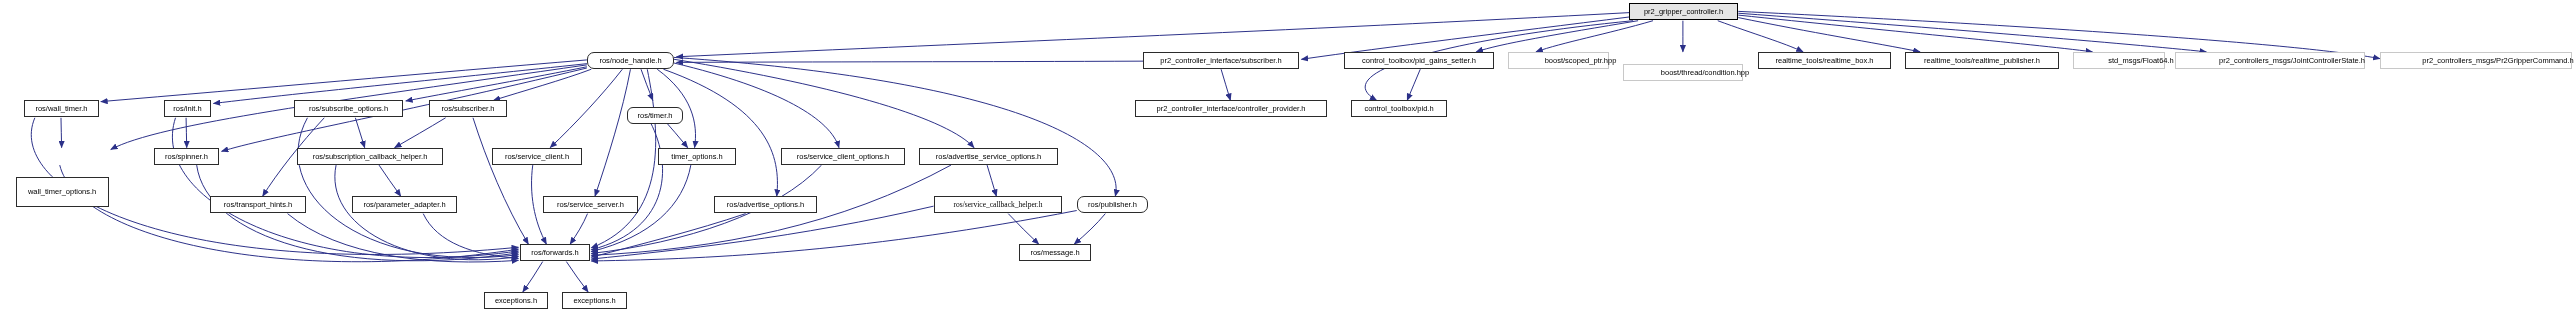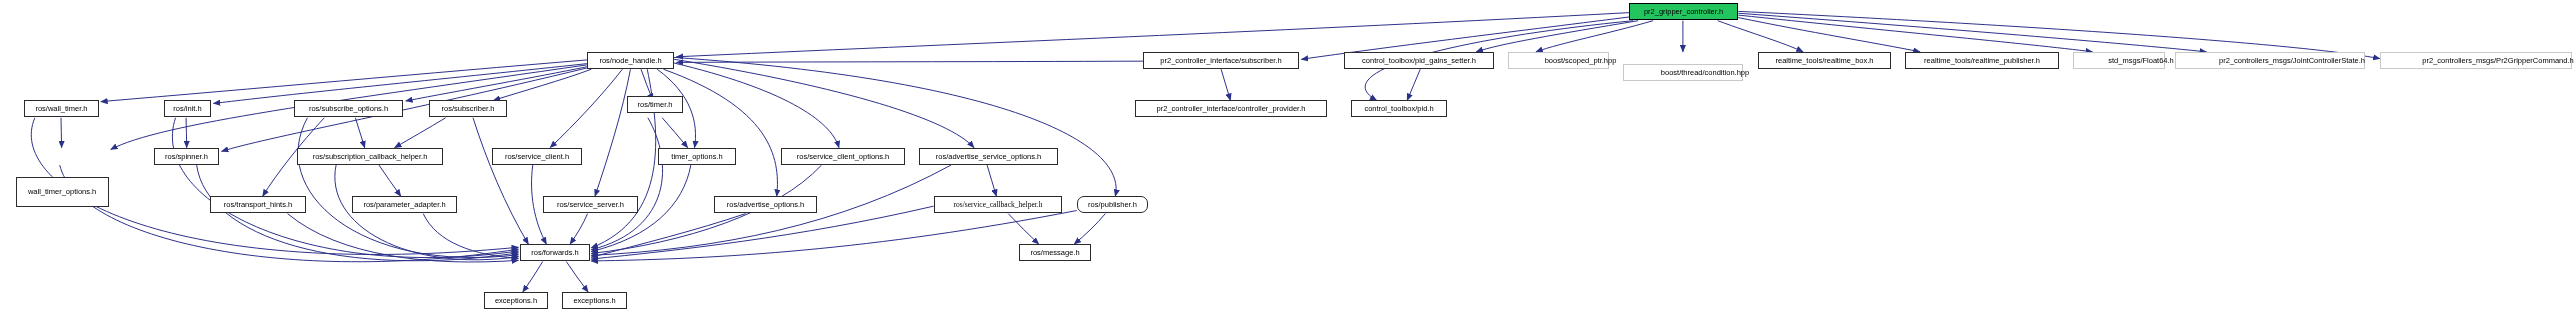--- a/index.html
+++ b/index.html
@@ -30,21 +30,21 @@
     white-space: nowrap;
     z-index: 2;
     cursor: pointer;
   }
   .node.external {
     border-color: #c8c8c8;
     cursor: default;
     padding-left: 44px;
   }
   .node.root {
-    background: #22c55e;
+    background: #e5e5e5;
     border: 1.2px solid #000000;
     cursor: default;
   }
 </style>
 </head>
 <body>
 
 <div id="stage">
   <svg id="edge-layer" width="2576" height="314" viewBox="0 0 4139 504" xmlns="http://www.w3.org/2000/svg">
     <defs>
@@ -111,21 +111,21 @@
         <path d="M1776,343 C1762,360 1745,376 1726,392" fill="none" stroke="#2b3088" stroke-width="1.6" marker-end="url(#arrow)"></path>
         <path d="M1730,338 C1400,402 1155,416 950,419" fill="none" stroke="#2b3088" stroke-width="1.6" marker-end="url(#arrow)"></path>
         <path d="M872,420 C862,437 851,453 840,469" fill="none" stroke="#2b3088" stroke-width="1.6" marker-end="url(#arrow)"></path>
         <path d="M910,420 C921,437 933,453 945,469" fill="none" stroke="#2b3088" stroke-width="1.6" marker-end="url(#arrow)"></path>
       </g>
   </svg>
   <div id="node-layer">
       <div class="node root" style="left: 1629px; top: 3.1px; width: 109px; height: 17.4px;">
         <span>pr2_gripper_controller.h</span>
       </div>
-      <div class="node internal" style="left: 587px; top: 52px; width: 87px; height: 17.4px;">
+      <div class="node internal" style="left: 587px; top: 52px; width: 87px; height: 17.4px; border-radius: 7px;">
         <span>ros/node_handle.h</span>
       </div>
       <div class="node internal" style="left: 1143px; top: 52px; width: 156px; height: 17.4px;">
         <span>pr2_controller_interface/subscriber.h</span>
       </div>
       <div class="node internal" style="left: 1344px; top: 52px; width: 150px; height: 17.4px;">
         <span>control_toolbox/pid_gains_setter.h</span>
       </div>
       <div class="node external" style="left: 1508px; top: 52px; width: 101px; height: 17.4px;">
         <span>boost/scoped_ptr.hpp</span>
@@ -153,21 +153,21 @@
       </div>
       <div class="node internal" style="left: 164px; top: 100px; width: 47px; height: 17.4px;">
         <span>ros/init.h</span>
       </div>
       <div class="node internal" style="left: 294px; top: 100px; width: 109px; height: 17.4px;">
         <span>ros/subscribe_options.h</span>
       </div>
       <div class="node internal" style="left: 429px; top: 100px; width: 78px; height: 17.4px;">
         <span>ros/subscriber.h</span>
       </div>
-      <div class="node internal" style="left: 627px; top: 96px; width: 56px; height: 17.4px;">
+      <div class="node internal" style="left: 627px; top: 107px; width: 56px; height: 17.4px; border-radius: 6px;">
         <span>ros/timer.h</span>
       </div>
       <div class="node internal" style="left: 1135px; top: 100px; width: 192px; height: 17.4px;">
         <span>pr2_controller_interface/controller_provider.h</span>
       </div>
       <div class="node internal" style="left: 1351px; top: 100px; width: 96px; height: 17.4px;">
         <span>control_toolbox/pid.h</span>
       </div>
       <div class="node internal" style="left: 15.6px; top: 148px; width: 93px; height: 30px; margin-top: 29px;">
         <span>wall_timer_options.h</span>

